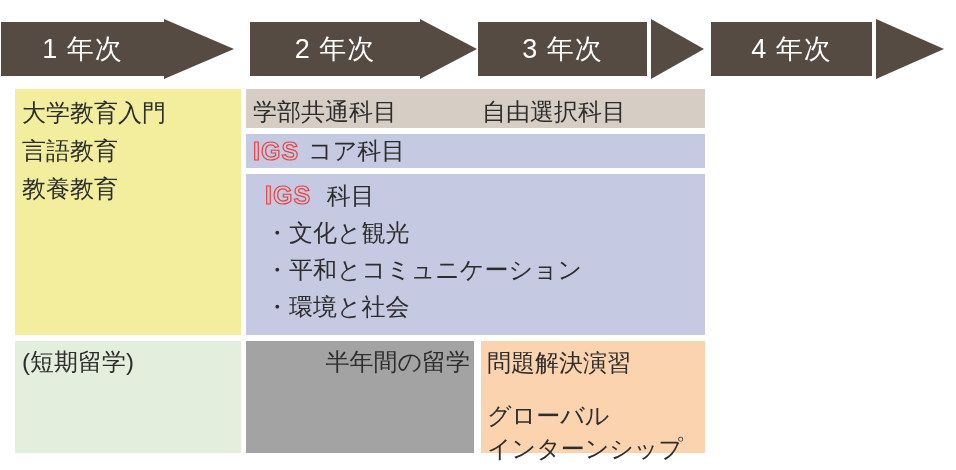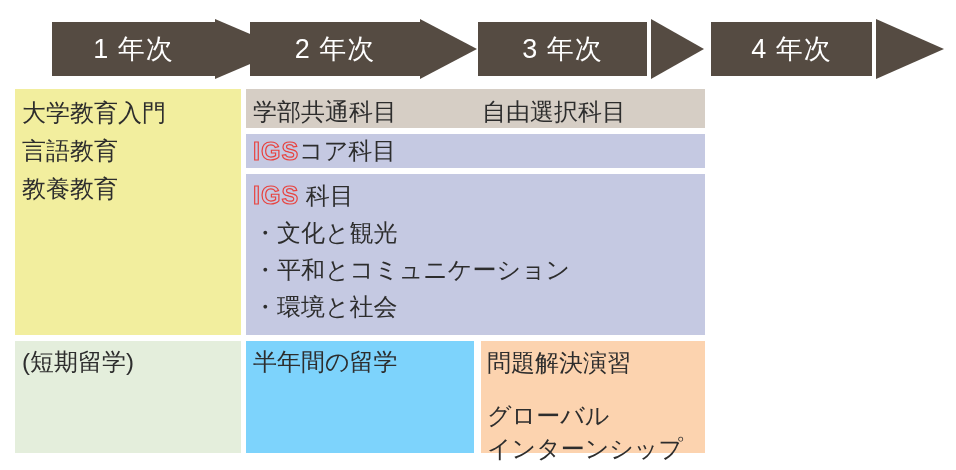--- a/index.html
+++ b/index.html
@@ -15,54 +15,55 @@
     height:54px; background:#554b42; color:#ffffff;
     display:flex; align-items:center; justify-content:center;
     font-size:27px; letter-spacing:1px; white-space:nowrap;
   }
   .arrow-head {
     width:0; height:0;
     border-top:30px solid transparent;
     border-bottom:30px solid transparent;
     border-left:60px solid #554b42;
   }
-  .a1 { left:25px;padding-left:27px; }  .a1 .arrow-body { width:163px; } .a1 .arrow-head { border-left-width:70px; }
+  .a1 { left:1px; }  .a1 .arrow-body { width:163px; } .a1 .arrow-head { border-left-width:70px; }
   .a2 { left:250px; } .a2 .arrow-body { width:170px; } .a2 .arrow-head { border-left-width:57px; }
   .a3 { left:478px; } .a3 .arrow-body { width:169px; } .a3 .arrow-head { border-left-width:53px; margin-left:4px; }
   .a4 { left:711px; } .a4 .arrow-body { width:161px; } .a4 .arrow-head { border-left-width:68px; margin-left:4px; }
 
   
   .block { position:absolute; font-size:24px; box-sizing:border-box; }
   .list  { line-height:38px; padding:5px 16px 0 7px; }
 
   .b-year1      { left:15px;  top:89px;  width:226px; height:246px; background:#f2ee9e; }
   .b-common     { left:246px; top:89px;  width:459px; height:39px;  background:#d6cec5;
                   display:flex; align-items:flex-end; }
   .b-common .lbl1 { margin-left:7px; }
   .b-common .lbl2 { position:absolute; left:236px; }
   .b-igscore    { left:246px; top:134px; width:459px; height:34px;  background:#c5c9e2;
                   display:flex; align-items:center; padding-left:7px; }
   .b-igssub     { left:246px; top:174px; width:459px; height:161px; background:#c5c9e2;
-                  line-height:37px; padding:3px 4px 0 7px; }
+                  line-height:37px; padding:3px 4px 0 19px; }
   .b-y1abroad   { left:15px;  top:341px; width:226px; height:112px; background:#e4eedc;
                   padding:5px 16px 0 7px; }
-  .b-y2abroad   { left:246px; top:341px; width:228px; height:112px; background:#7dd3fc;
-                  padding:5px 4px 2px 7px; }
+  .b-y2abroad   { left:246px; top:341px; width:228px; height:112px; background:#a3a3a3;
+                  padding:5px 4px 2px 7px;text-align:right; }
   .b-practice   { left:481px; top:341px; width:224px; height:112px; background:#fcd3af;
                   line-height:33px; padding:5px 2px 0 6px; }
   .b-practice .first { margin-bottom:20px; }
   .b-year4      { left:711px; top:89px;  width:229px; height:364px; background:#fcd3af;
                   line-height:40px; padding:9px 4px 0 7px; }
 
   
   .igs {
     font-weight:700; letter-spacing:1px; font-size:25px;
     color:#e8433f;
     -webkit-text-fill-color:transparent;
     -webkit-text-stroke:1.2px #e8433f;
+    margin-right:9px;
   }
 </style>
 </head>
 <body>
 
 <div class="canvas">
 
   <div class="arrow a1">
     <div class="arrow-body">
       <span>1 年次</span>

